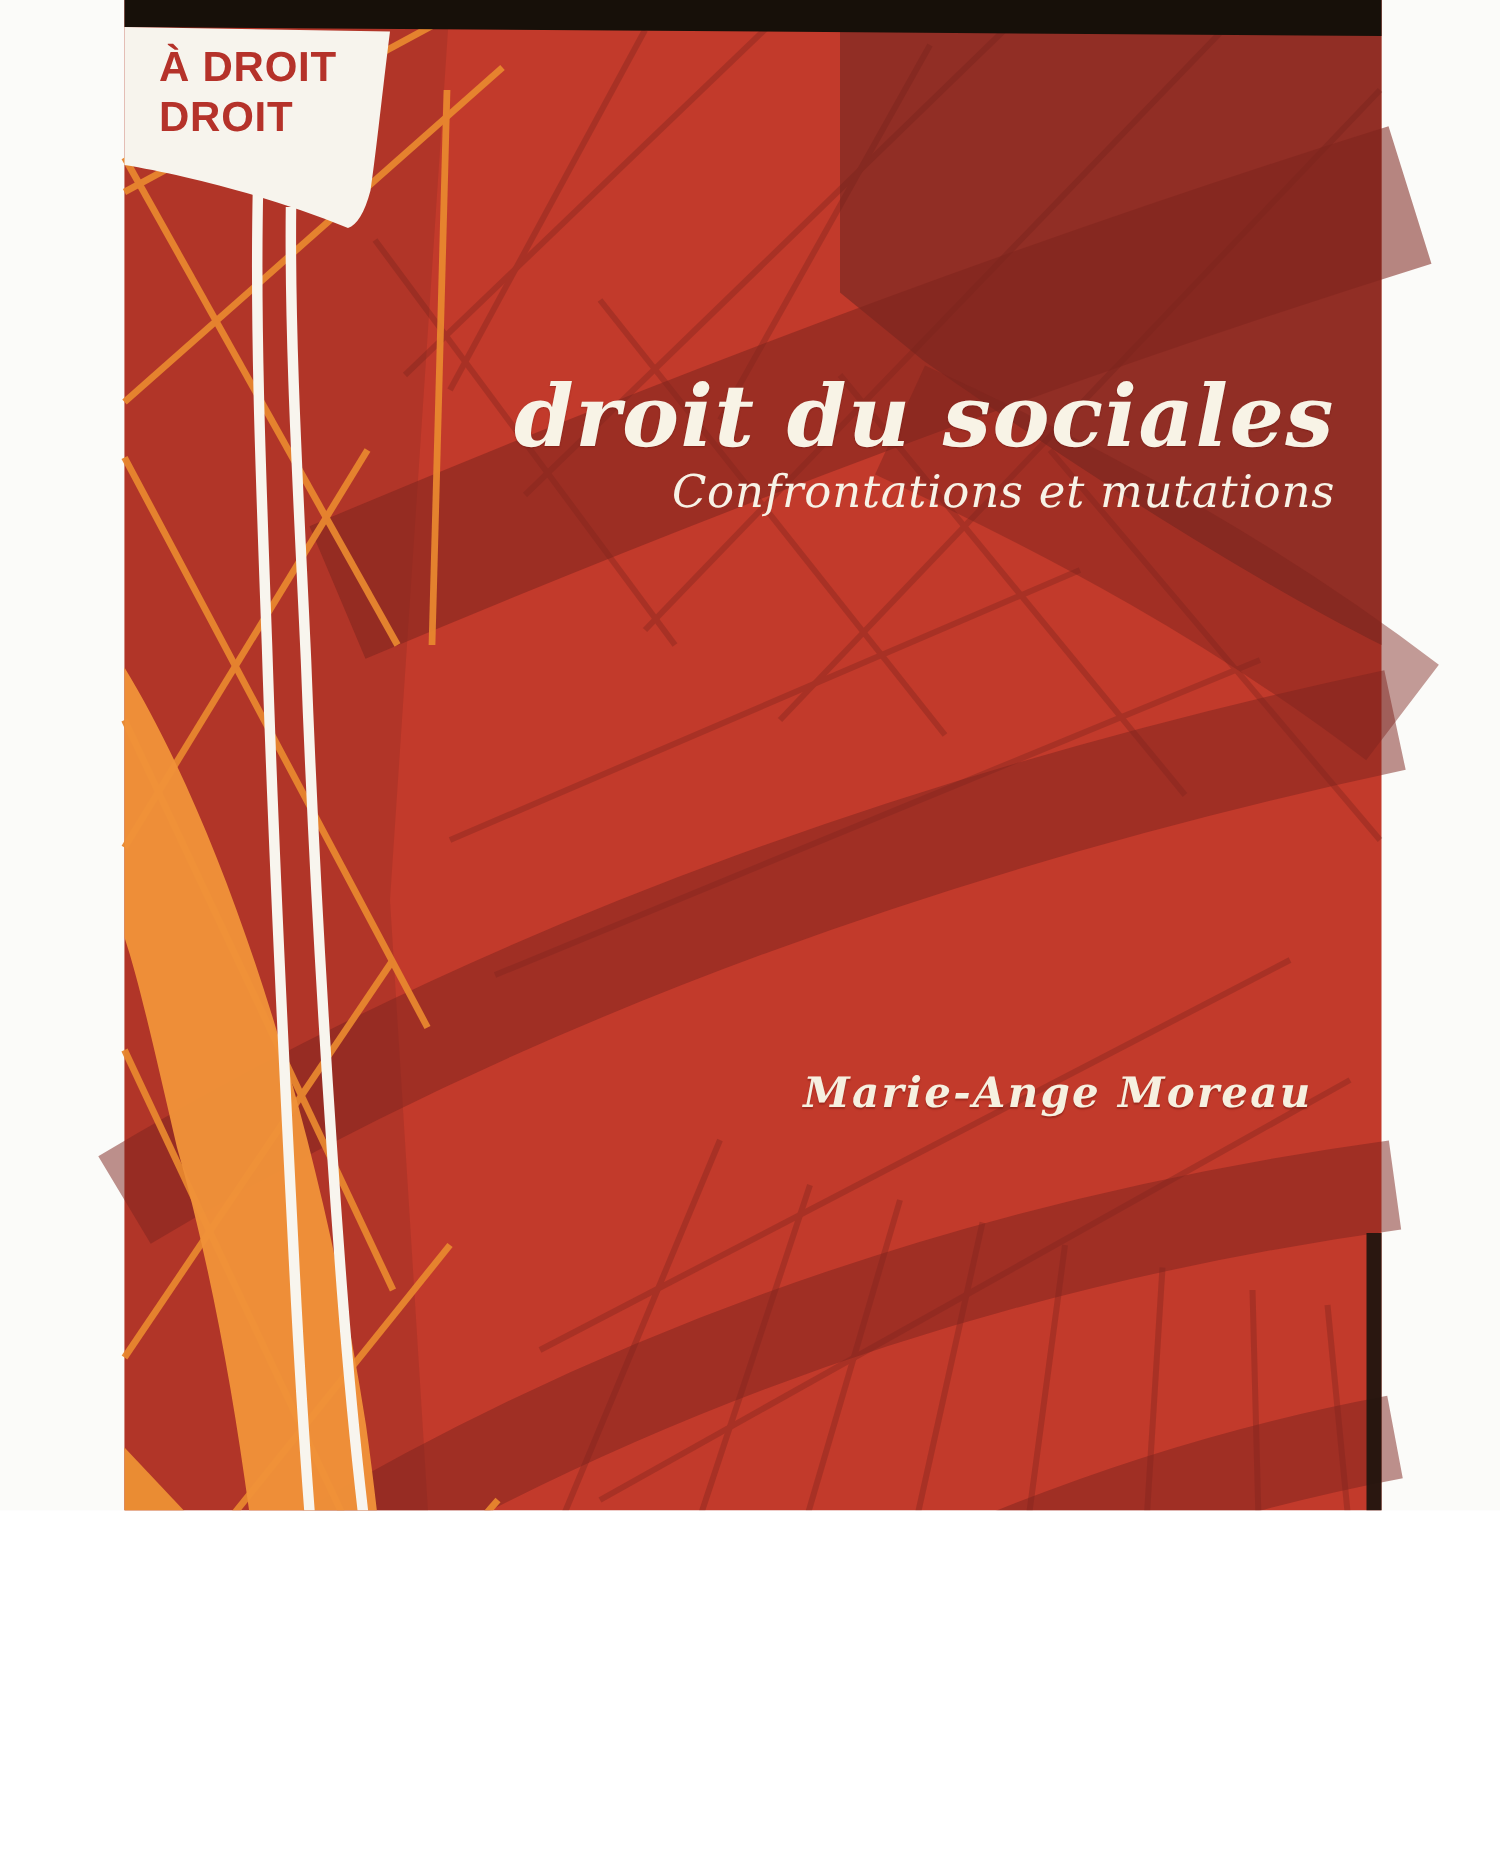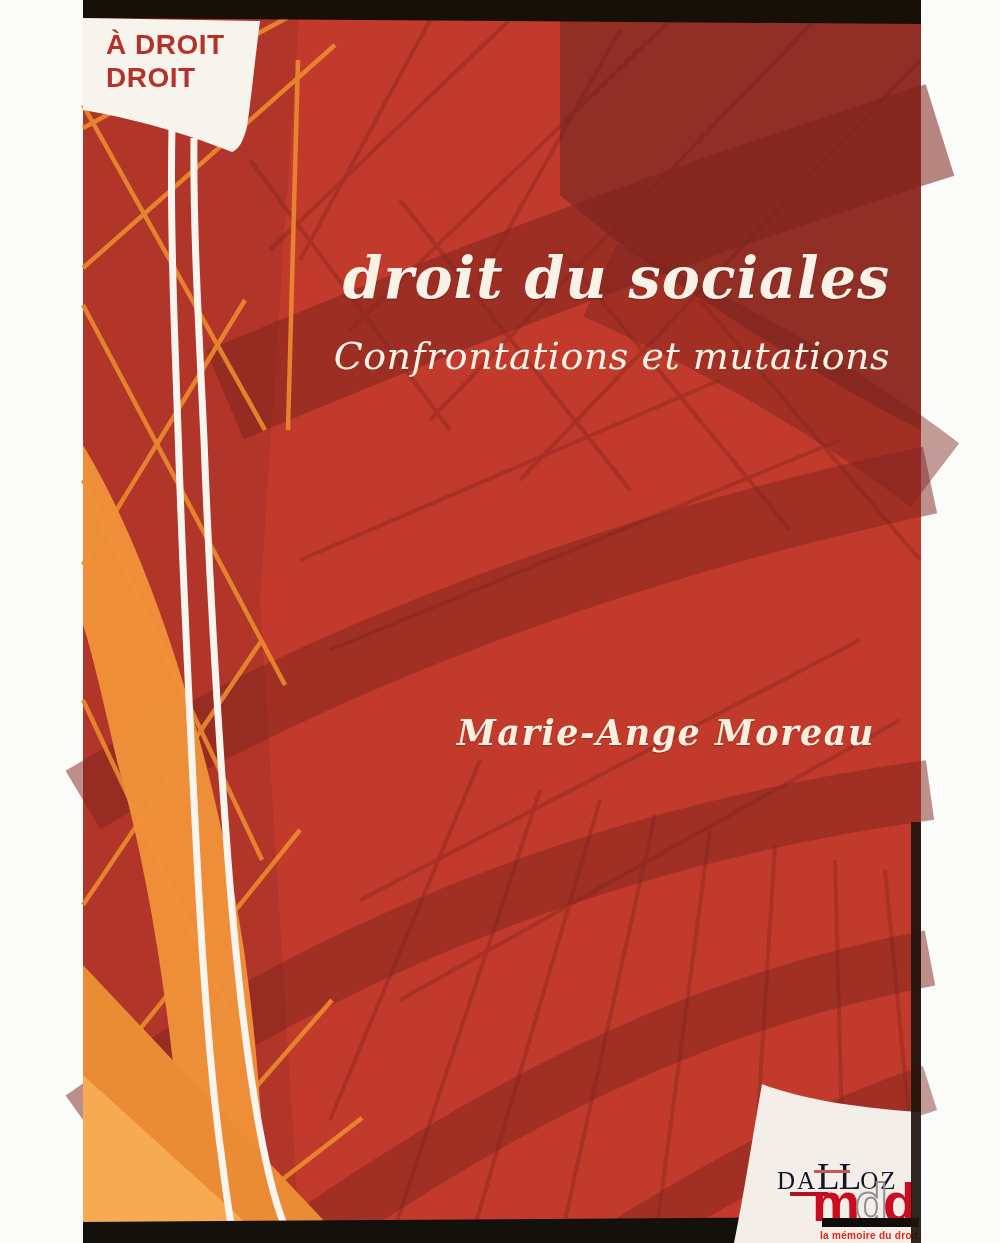--- a/index.html
+++ b/index.html
@@ -1,33 +1,33 @@
 <!DOCTYPE html>
 <html><head>
 <meta charset="utf-8">
 <style>
   html,body{margin:0;padding:0;background:#ffffff;}
-  .page{position:relative;width:1000px;height:1243px;overflow:hidden;background:#fbfbf9;
+  .page{position:relative;width:1000px;height:1007px;overflow:hidden;background:#fbfbf9;
         font-family:"Liberation Sans",sans-serif;}
   .art{position:absolute;left:0;top:0;width:1000px;height:1243px;display:block;}
 
   .series-label{position:absolute;left:106px;top:28px;
     font-family:"Liberation Sans",sans-serif;font-weight:bold;font-size:28px;line-height:33px;
     letter-spacing:.5px;color:#b5322a;}
 
   .title-block{position:absolute;top:247px;right:110px;text-align:right;
     font-family:"DejaVu Serif",serif;color:#f8f3e6;}
   .title-line{font-size:57px;line-height:62px;font-weight:bold;font-style:italic;letter-spacing:1px;
     text-shadow:0 1px 1px rgba(90,10,5,.35);}
-  .subtitle{margin-top:27px;font-size:38px;line-height:40px;font-style:italic;font-weight:normal;
+  .subtitle{font-size:30px;line-height:40px;font-style:italic;font-weight:normal;
     letter-spacing:.5px;color:#f7f2e6;}
 
   .author{position:absolute;top:712px;right:125px;
     font-family:"DejaVu Serif",serif;font-weight:bold;font-style:italic;
-    font-size:35px;color:#f6f0e0;letter-spacing:1.5px;text-shadow:0 1px 1px rgba(90,10,5,.35);}
+    font-size:28px;color:#f6f0e0;letter-spacing:1.5px;text-shadow:0 1px 1px rgba(90,10,5,.35);}
 
   .logo{position:absolute;left:770px;top:1155px;width:152px;height:88px;}
   .dalloz{position:absolute;left:7px;top:0;color:#0f172a;font-family:"Liberation Serif",serif;
     font-weight:500;font-size:25px;letter-spacing:2px;white-space:nowrap;}
   .dalloz .ll{font-size:37px;letter-spacing:-1px;}
   .ll-bar{position:absolute;left:44px;top:15px;width:36px;height:3px;background:#c9545a;}
   .m-bar{position:absolute;left:20px;top:37px;width:38px;height:4px;background:#b01020;}
   .mdd{position:absolute;left:42px;top:20px;font-family:"Liberation Sans",sans-serif;
     font-weight:bold;font-size:54px;line-height:1;letter-spacing:-5px;white-space:nowrap;}
   .mdd-m,.mdd-dsolid{color:#cb0b1e;}

